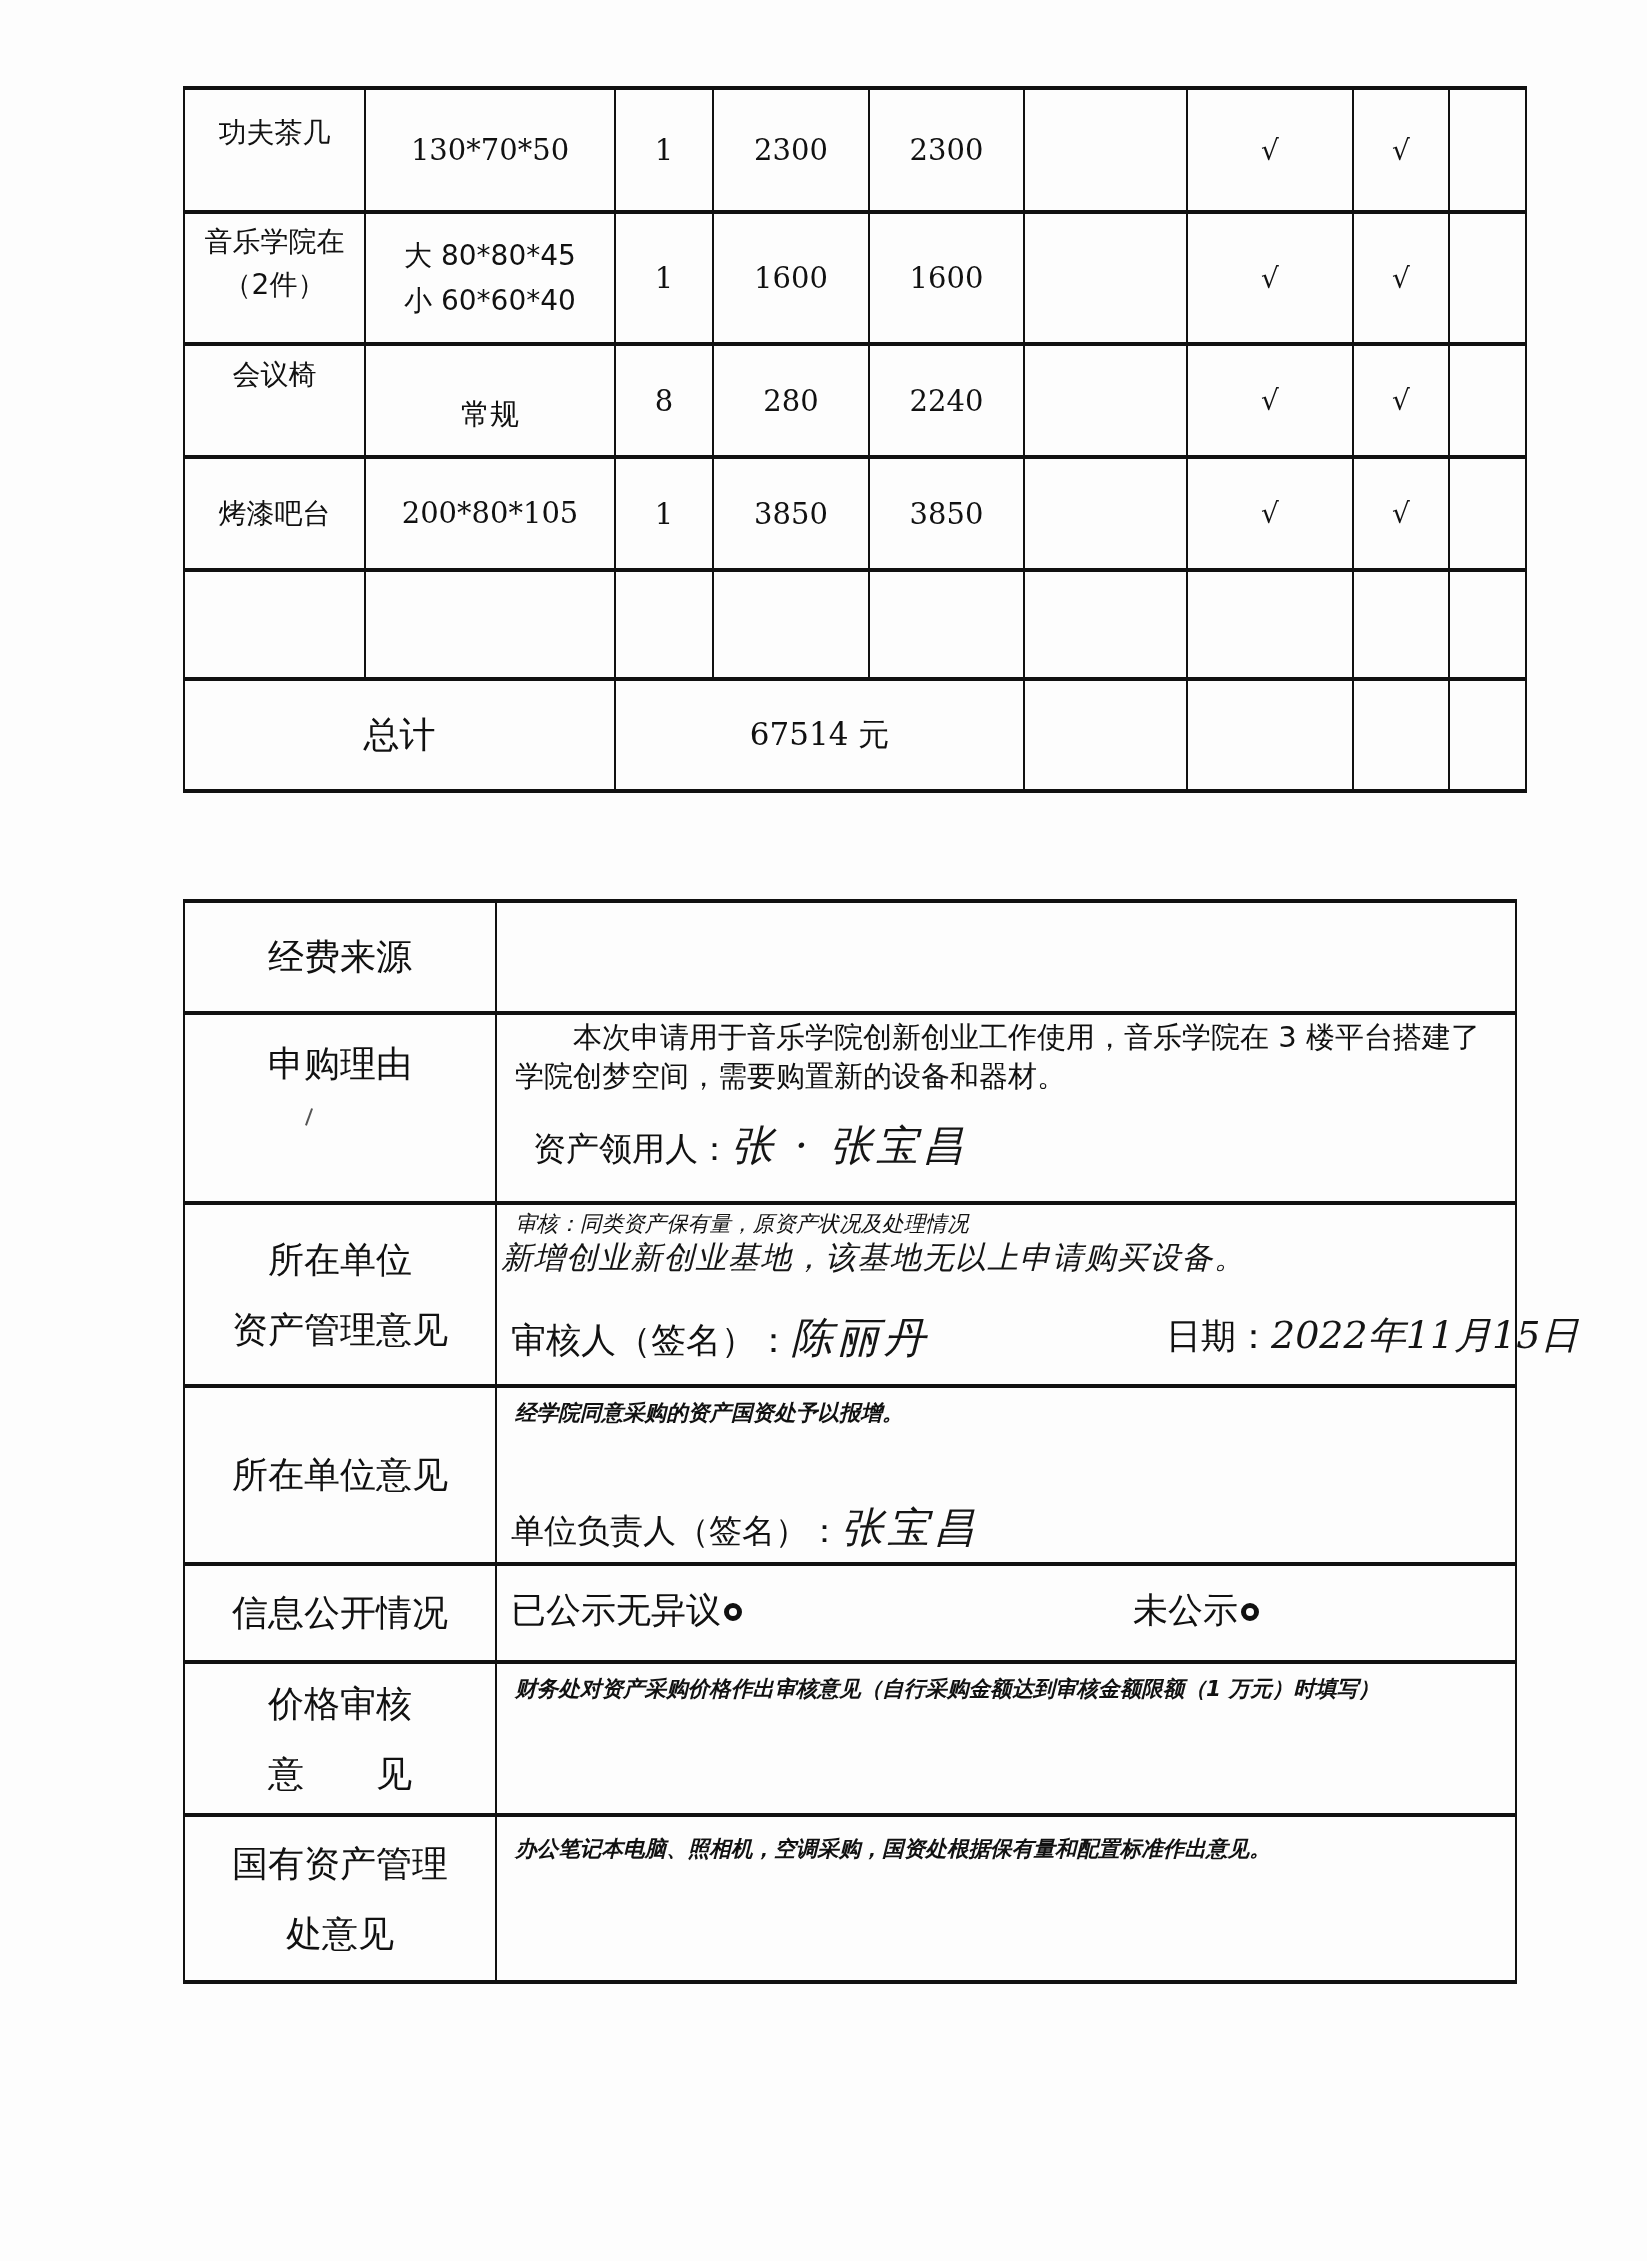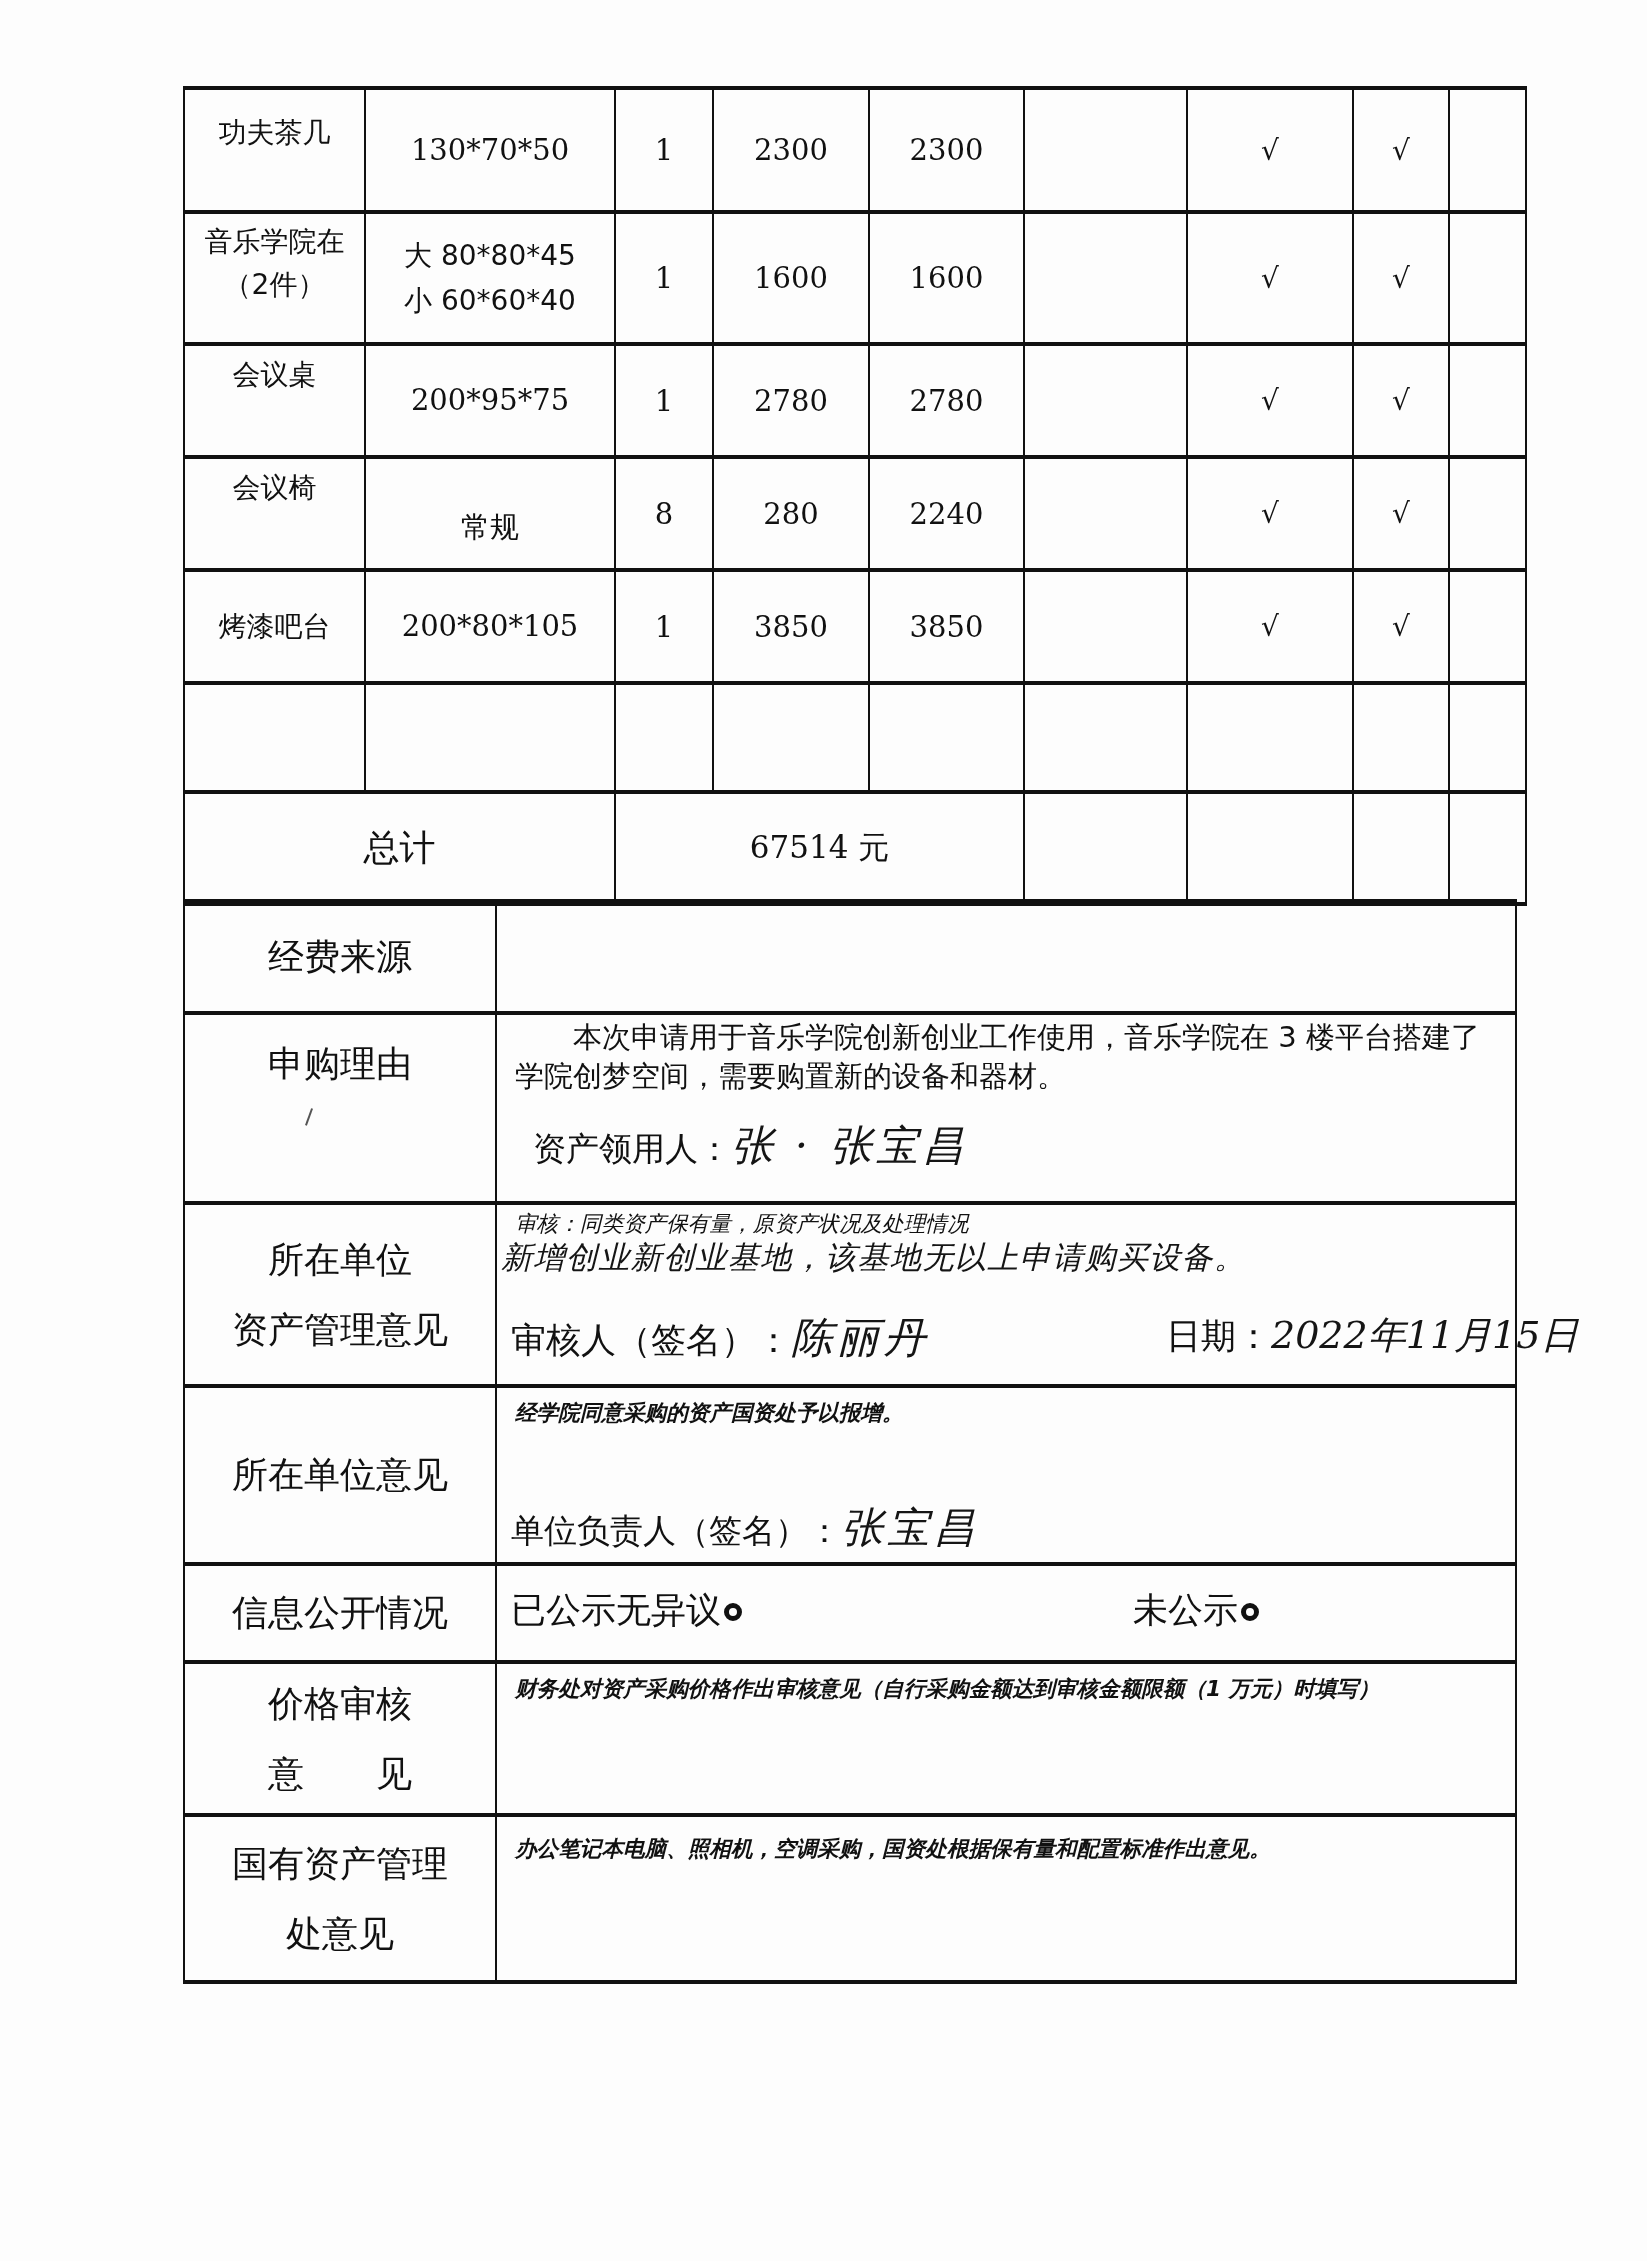--- a/index.html
+++ b/index.html
@@ -176,31 +176,20 @@
         </td>
         <td>1</td>
         <td>1600</td>
         <td>1600</td>
         <td></td>
         <td class="check">√</td>
         <td class="check">√</td>
         <td></td>
       </tr>
 
-      <tr style="height:113px">
-        <td class="name" style="padding-top:7px">会议桌</td>
-        <td class="spec">200*95*75</td>
-        <td>1</td>
-        <td>2780</td>
-        <td>2780</td>
-        <td></td>
-        <td class="check">√</td>
-        <td class="check">√</td>
-        <td></td>
-      </tr>
 
       <tr style="height:113px">
         <td class="name" style="padding-top:7px">会议椅</td>
         <td class="spec cjk lower" style="padding-top:28px">常规</td>
         <td>8</td>
         <td>280</td>
         <td>2240</td>
         <td></td>
         <td class="check">√</td>
         <td class="check">√</td>

